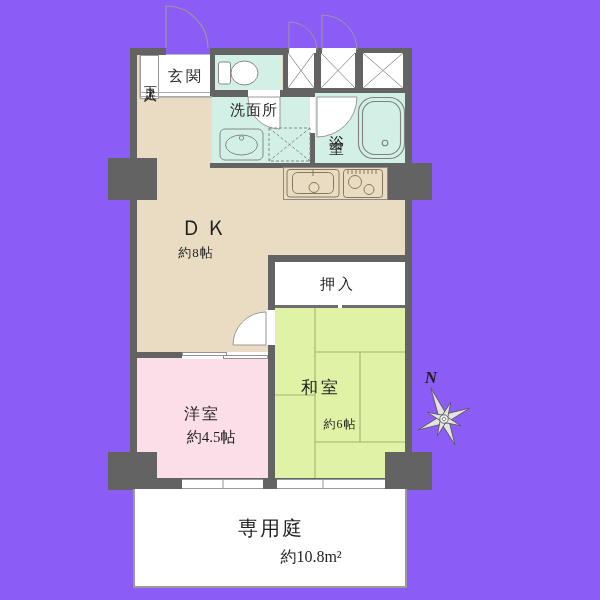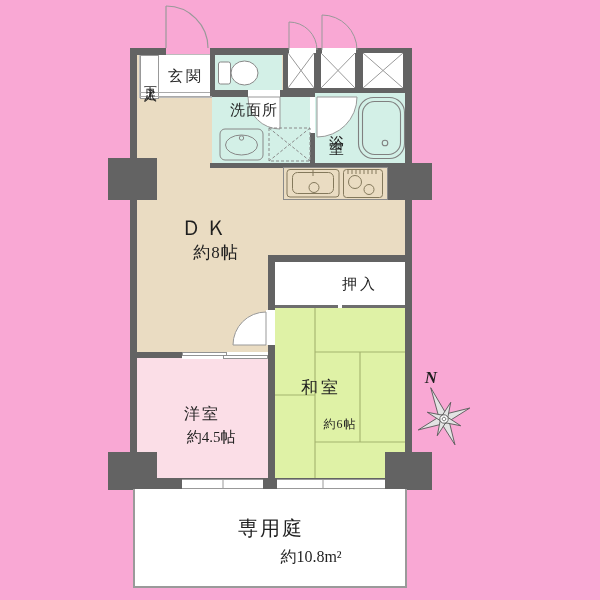--- a/index.html
+++ b/index.html
@@ -1,16 +1,16 @@
 <!DOCTYPE html>
 <html style="--wall: #636363; --dk_floor: #EADCC2; --wet_floor: #D3F0E7; --tatami_floor: #DFF2A6; --western_floor: #FBDEE7; --outline: #999999; --text: #1F1F1F;"><head>
 <meta charset="utf-8">
 <style>
   html,body{margin:0;padding:0;background:#fff;}
-  .stage{position:relative;width:600px;height:600px;background:#f9a8d4;overflow:hidden;
+  .stage{position:relative;width:600px;height:600px;background:#8b5cf6;overflow:hidden;
          font-family:"Liberation Serif","DejaVu Serif",serif;color:var(--text,#1f1f1f);}
   .abs{position:absolute;}
   .wall{position:absolute;background:var(--wall,#636363);}
   .room{position:absolute;}
   .label{position:absolute;transform:translate(-50%,-50%);white-space:nowrap;
          text-align:center;line-height:1.1;color:var(--text,#1f1f1f);}
   .vlabel{position:absolute;transform:translate(-50%,-50%);writing-mode:vertical-rl;
           text-orientation:upright;white-space:nowrap;color:var(--text,#1f1f1f);}
   .overlay{position:absolute;left:0;top:0;pointer-events:none;}
 </style>
@@ -186,22 +186,22 @@
       <circle r="4.2" fill="#fff" stroke="#555" stroke-width="0.8"></circle>
       <circle r="1.8" fill="none" stroke="#555" stroke-width="0.8"></circle>
     </g>
   </svg>
 
   <div class="vlabel" style="left:150px;top:78px;font-size:13px;letter-spacing:1px;">下足入</div>
   <div class="label" style="left:186px;top:76px;font-size:15px;letter-spacing:3px;">玄関</div>
   <div class="label" style="left:254px;top:110px;font-size:15px;letter-spacing:1px;">洗面所</div>
   <div class="vlabel" style="left:336px;top:128px;font-size:15px;letter-spacing:5px;">浴室</div>
   <div class="label" style="left:206px;top:229px;font-size:21px;letter-spacing:4px;">ＤＫ</div>
-  <div class="label" style="left:216px;top:253px;font-size:17px;letter-spacing:1px;">約8帖</div>
-  <div class="label" style="left:360px;top:284px;font-size:15px;letter-spacing:3px;">押入</div>
+  <div class="label" style="left:196px;top:253px;font-size:13px;letter-spacing:1px;">約8帖</div>
+  <div class="label" style="left:338px;top:284px;font-size:15px;letter-spacing:3px;">押入</div>
   <div class="label" style="left:321px;top:388px;font-size:17px;letter-spacing:3px;">和室</div>
   <div class="label" style="left:340px;top:425px;font-size:12px;letter-spacing:1px;">約6帖</div>
   <div class="label" style="left:202px;top:414px;font-size:16px;letter-spacing:2px;">洋室</div>
   <div class="label" style="left:202px;top:437px;font-size:15px;margin-left:9px;">約4.5帖</div>
   <div class="label" style="left:271px;top:528px;font-size:20px;letter-spacing:2px;">専用庭</div>
   <div class="label" style="left:271px;top:557px;font-size:16px;margin-left:40px;">約10.8m²</div>
   <div class="label" style="left:431px;top:378px;font-size:17px;font-weight:bold;font-style:italic;">N</div>
 </div>
 
 </body></html>

